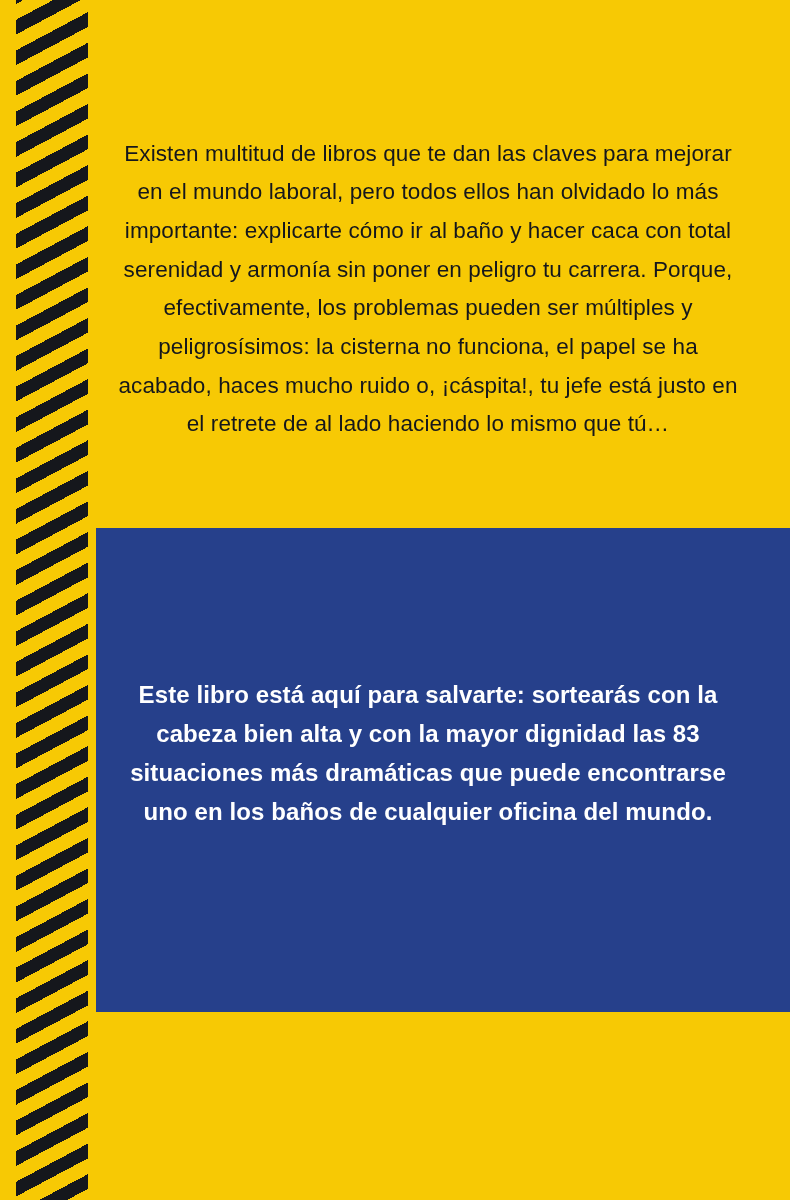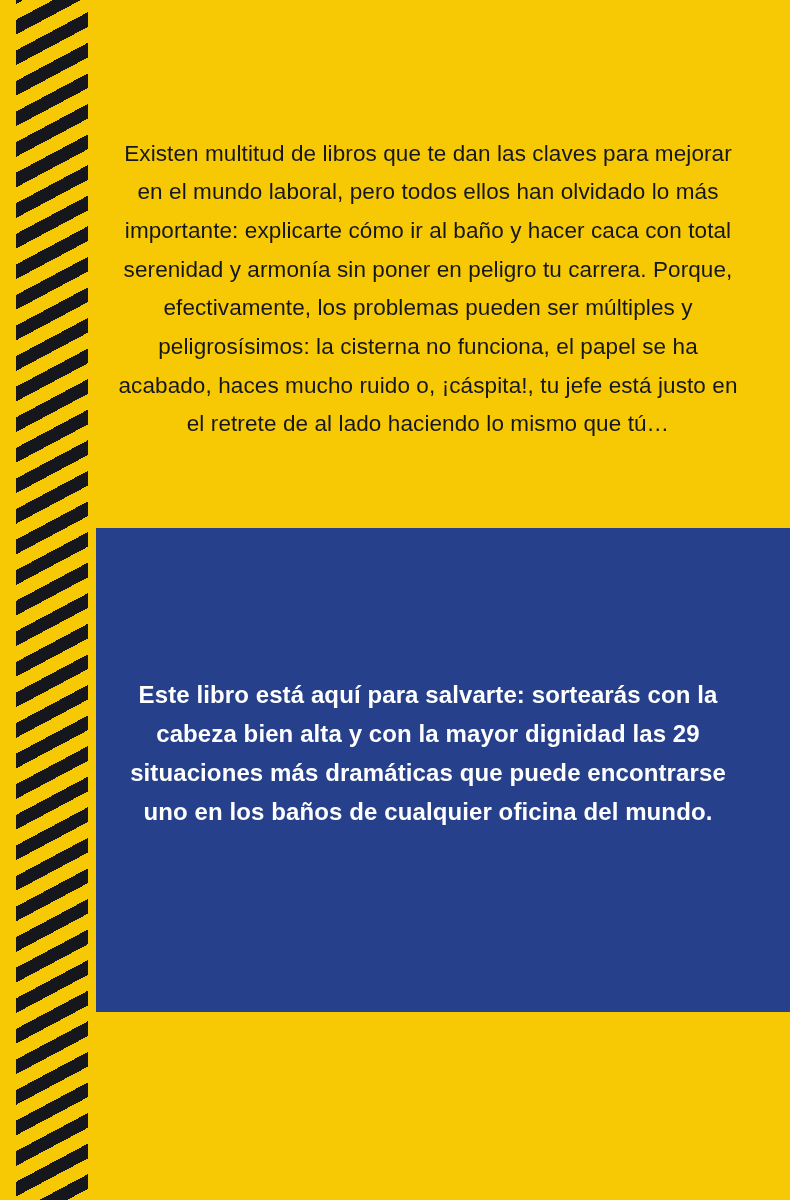--- a/index.html
+++ b/index.html
@@ -131,21 +131,21 @@
   <div class="block-yellow-bottom"></div>
 
   <div class="spine">
     <div class="spine-stripes"></div>
     <div class="spine-edge-left"></div>
     <div class="spine-edge-right"></div>
   </div>
 
   <p class="blurb">Existen multitud de libros que te dan las claves para mejorar en el mundo laboral, pero todos ellos han olvidado lo más importante: explicarte cómo ir al baño y hacer caca con total serenidad y armonía sin poner en peligro tu carrera. Porque, efectivamente, los problemas pueden ser múltiples y peligrosísimos: la cisterna no funciona, el papel se ha acabado, haces mucho ruido o, ¡cáspita!, tu jefe está justo en el retrete de al lado haciendo lo mismo que tú…</p>
 
-  <p class="pitch">Este libro está aquí para salvarte: sortearás con la cabeza bien alta y con la mayor dignidad las 29 situaciones más dramáticas que puede encontrarse uno en los baños de cualquier oficina del mundo.</p>
+  <p class="pitch">Este libro está aquí para salvarte: sortearás con la cabeza bien alta y con la mayor dignidad las 83 situaciones más dramáticas que puede encontrarse uno en los baños de cualquier oficina del mundo.</p>
 
   <div class="footer">
 
     
 
     
 
     
 
   </div>

